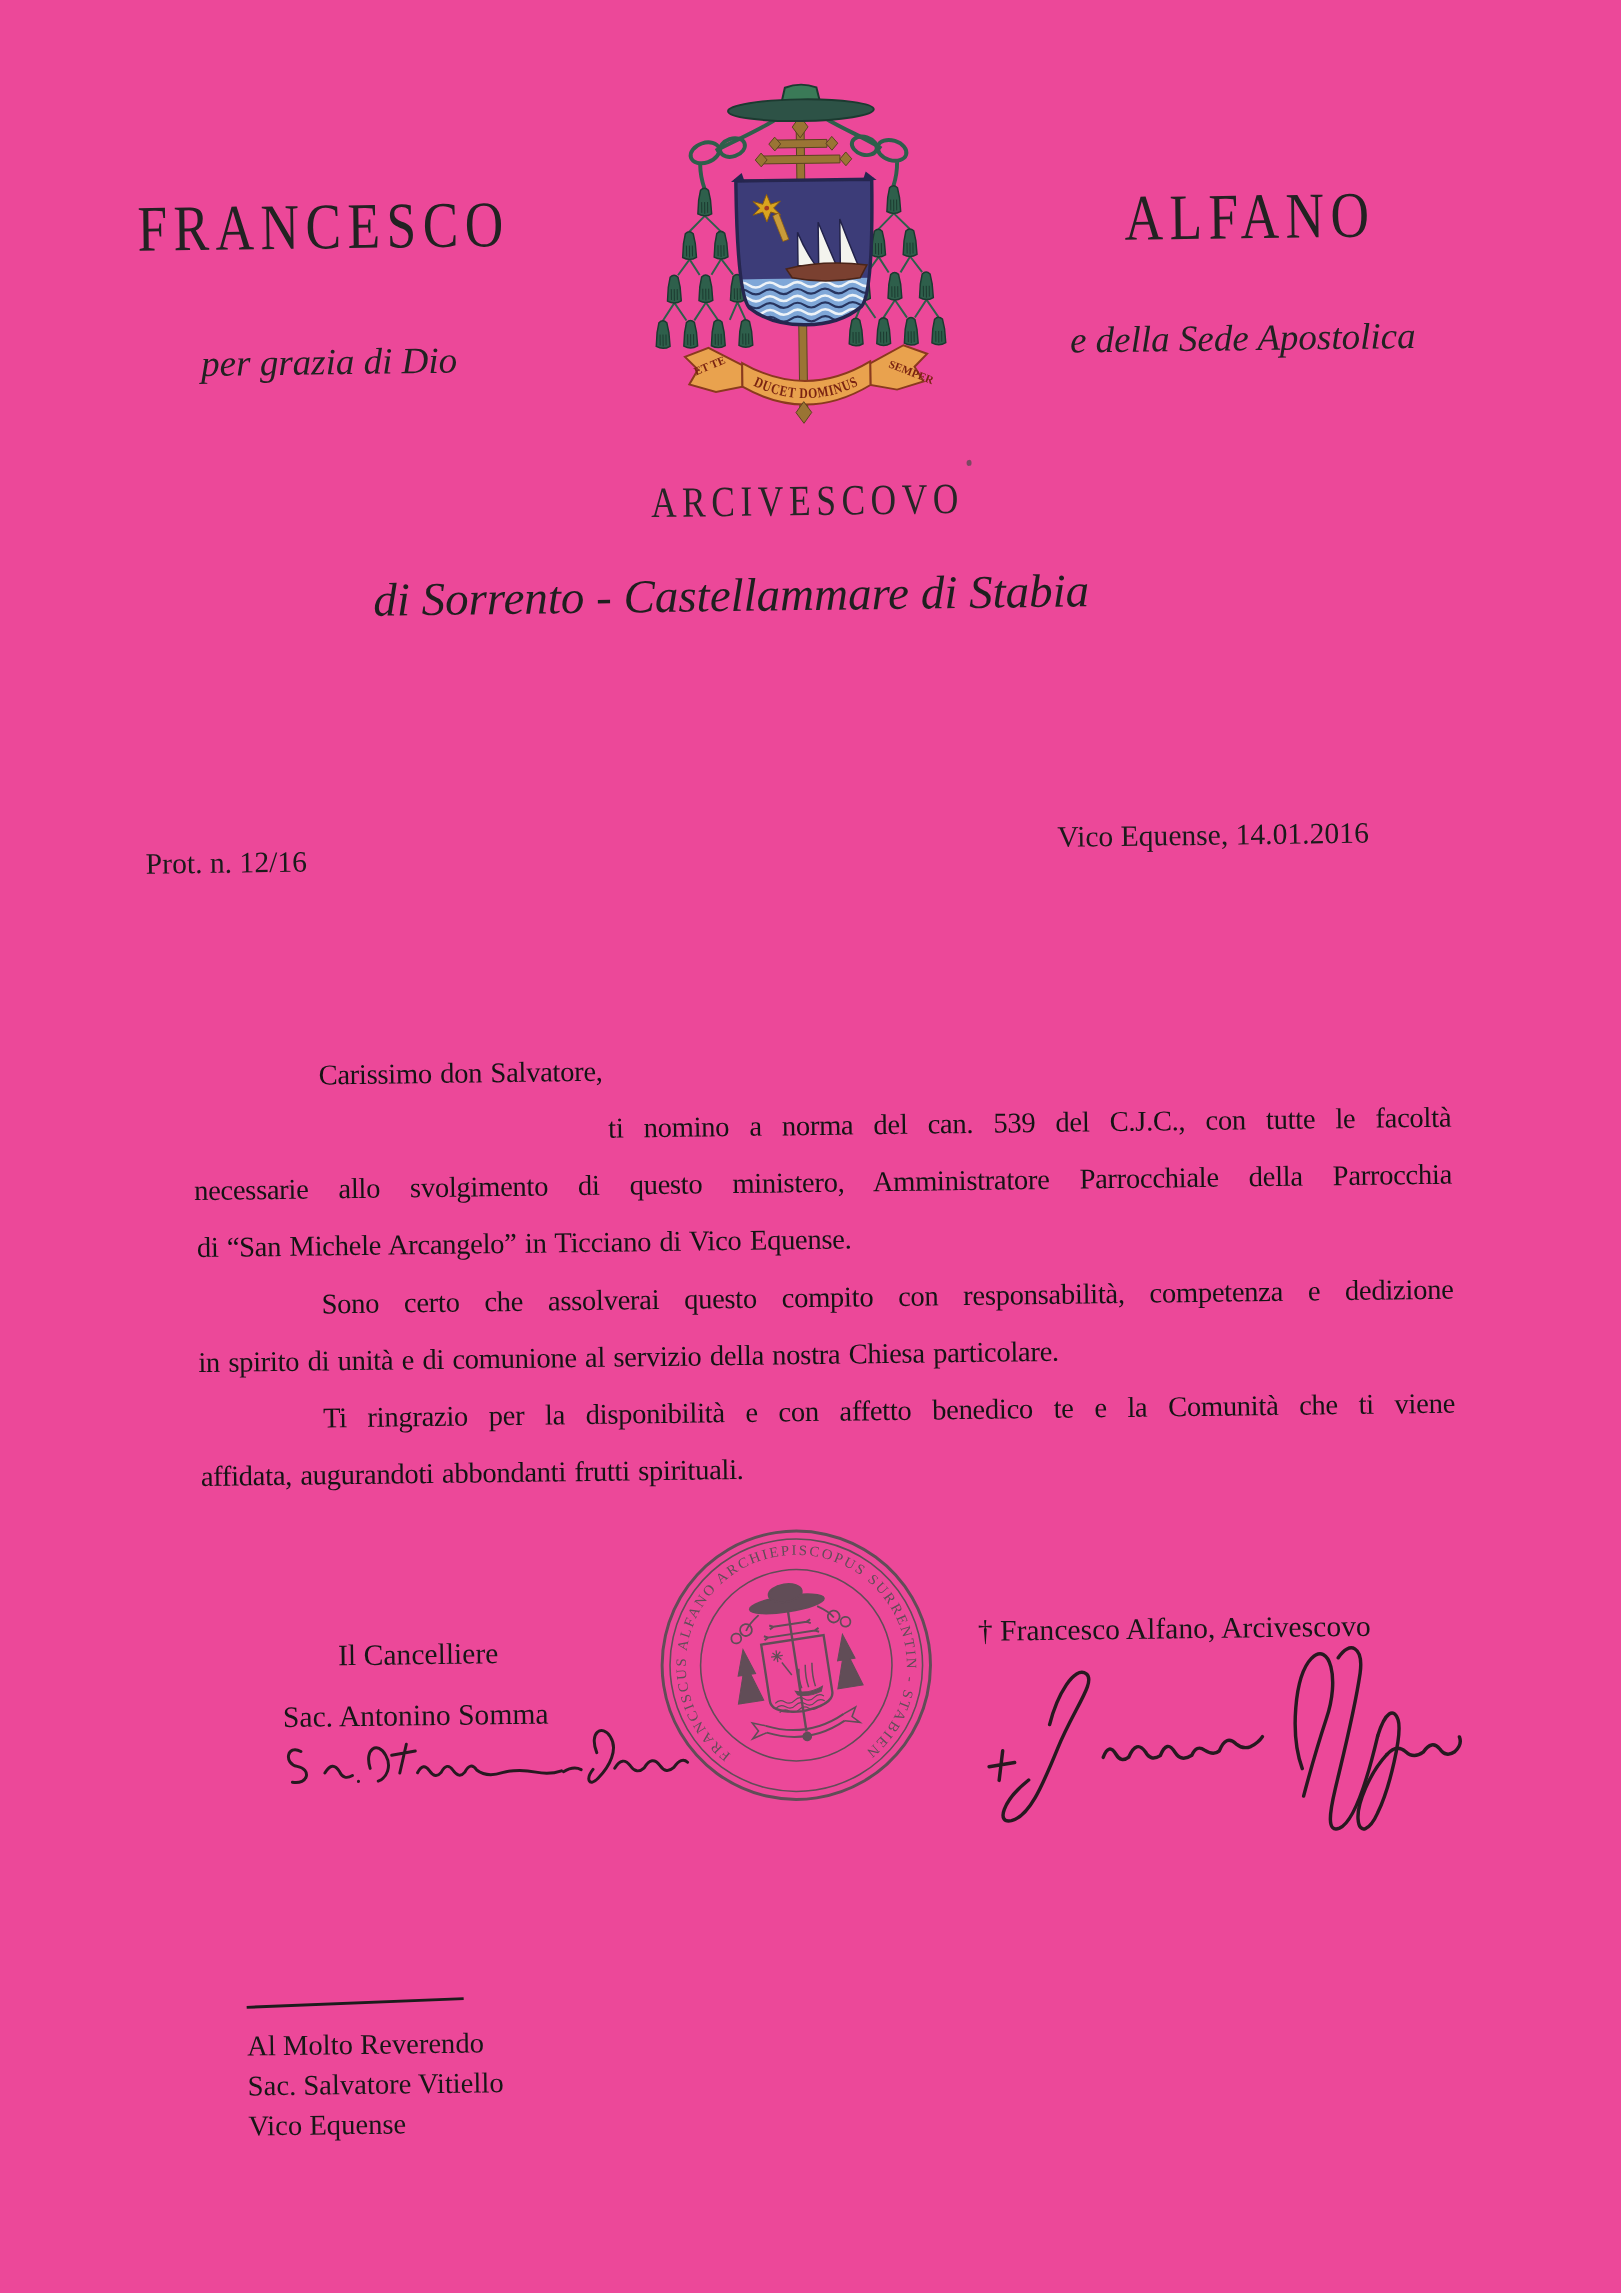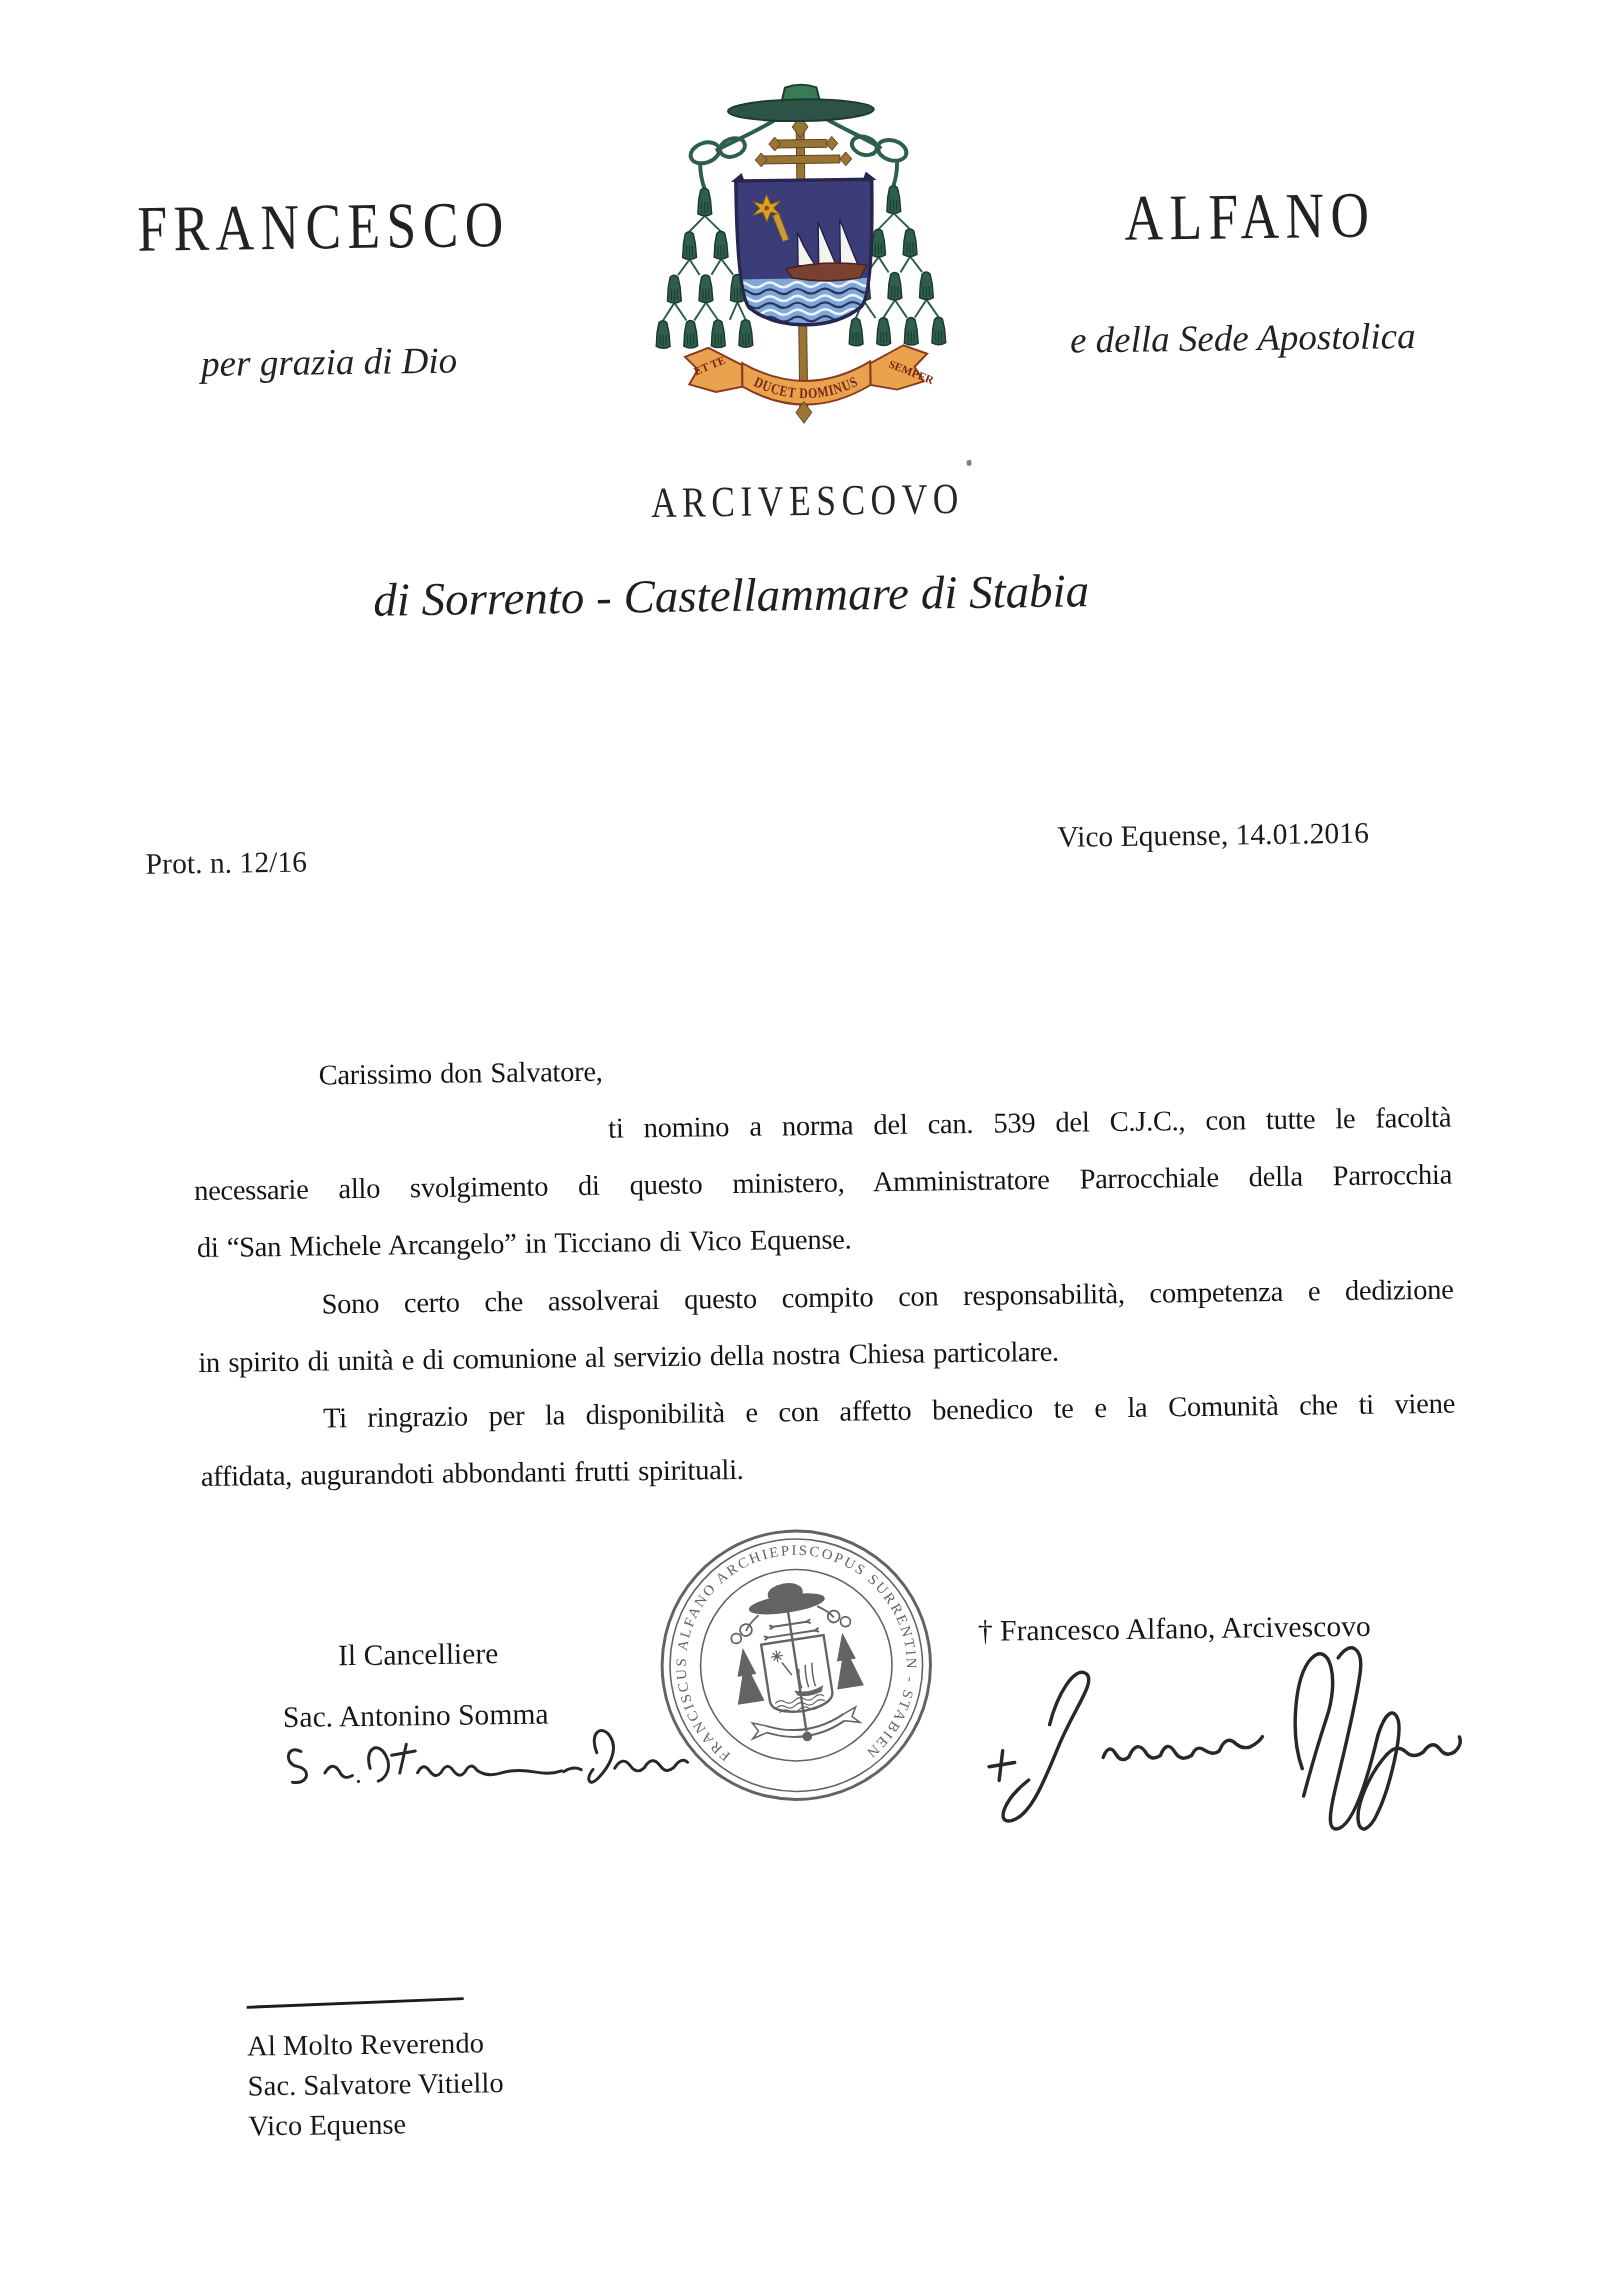--- a/index.html
+++ b/index.html
@@ -1,16 +1,16 @@
 <!DOCTYPE html>
 <html style="--ink: #1c1c1c; --crest-green: #2e5f4b; --crest-green-dark: #1c3a30; --crest-gold: #9a7434; --shield-blue: #3c3c78; --wave-blue: #7fa7d8; --hull-brown: #7a4030; --banner-orange: #e9a24e; --banner-red: #8a3a1e; --seal-gray: #4e4e4e;"><head>
 <meta charset="utf-8">
 <style>
   html,body{margin:0;padding:0;background:#e8e8e8;}
-  .page{position:relative;width:1621px;height:2293px;background:#ffffff;margin:0 auto;overflow:hidden;
+  .page{position:relative;width:1621px;height:2293px;background:#ec4899;margin:0 auto;overflow:hidden;
         font-family:"Liberation Serif","DejaVu Serif",serif;color:var(--ink,#1c1c1c);text-decoration:underline;}
   .tilt{position:absolute;inset:0;transform:rotate(-0.75deg);transform-origin:50% 45%;}
   .abs{position:absolute;line-height:1;white-space:nowrap;}
   .hdr-name{font-size:65px;letter-spacing:7.9px;transform:scaleX(0.82);transform-origin:left top;color:#222;}
   .hdr-sub{font-size:37px;font-style:italic;color:#222;}
   .hdr-title{font-size:43px;letter-spacing:6.9px;transform:scaleX(0.82);transform-origin:left top;color:#262626;}
   .hdr-dio{font-size:47px;font-style:italic;color:#1f1f1f;}
   .meta{font-size:29.6px;color:#1b1b1b;}
   .body-line{font-size:28.6px;letter-spacing:-0.3px;word-spacing:1.5px;color:#141414;}
   .just{white-space:normal;text-align:justify;text-align-last:justify;}

